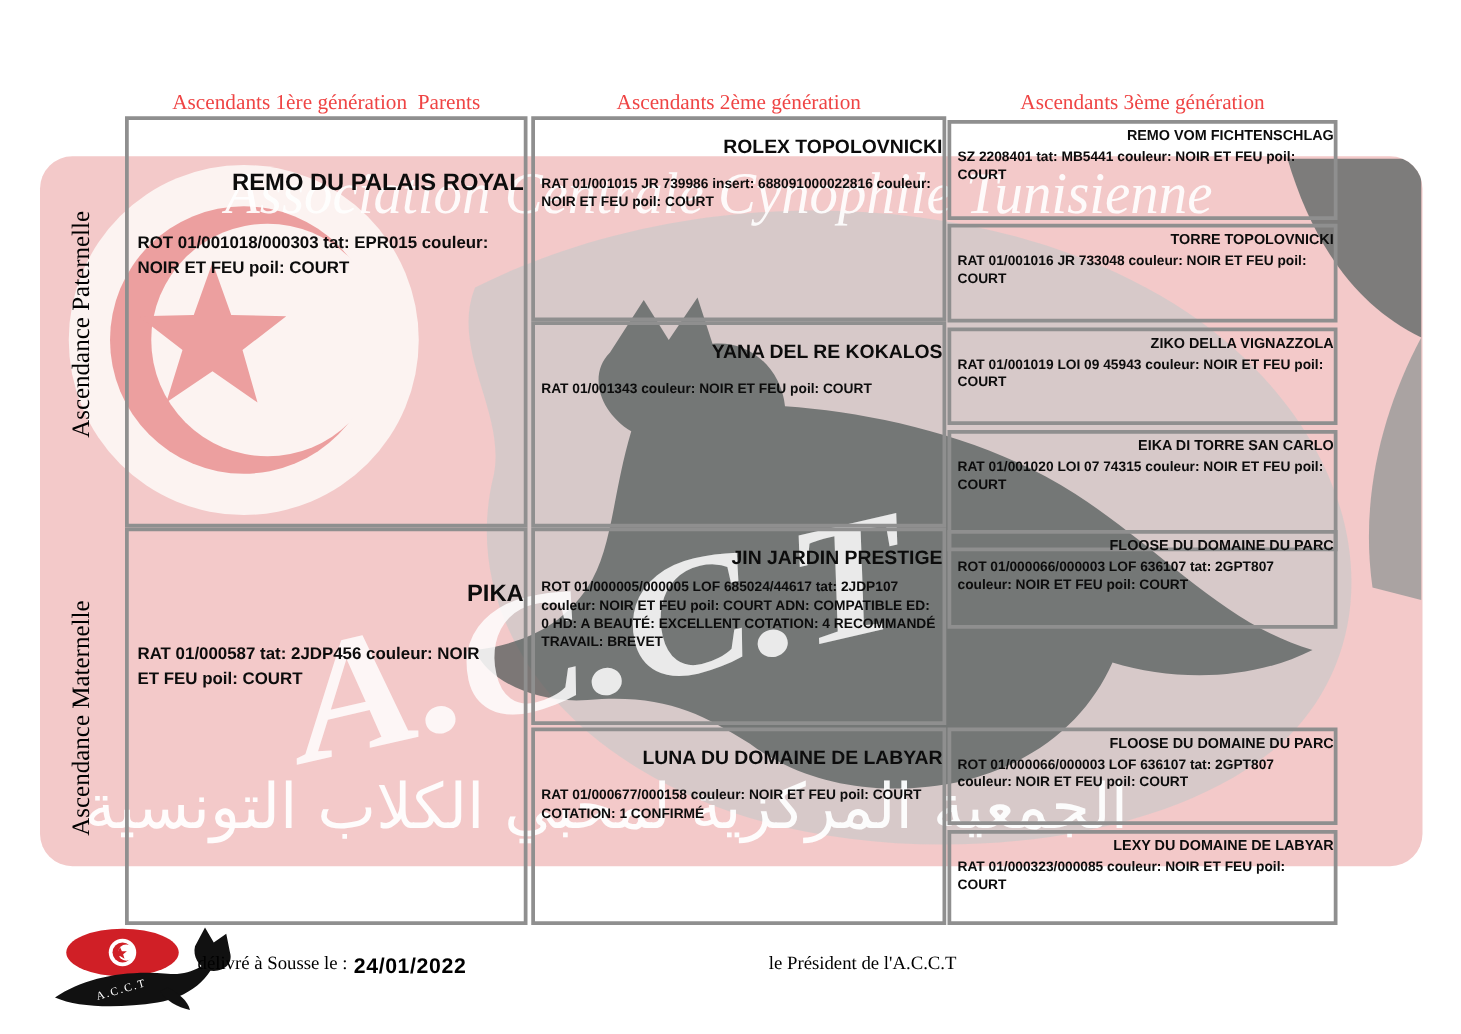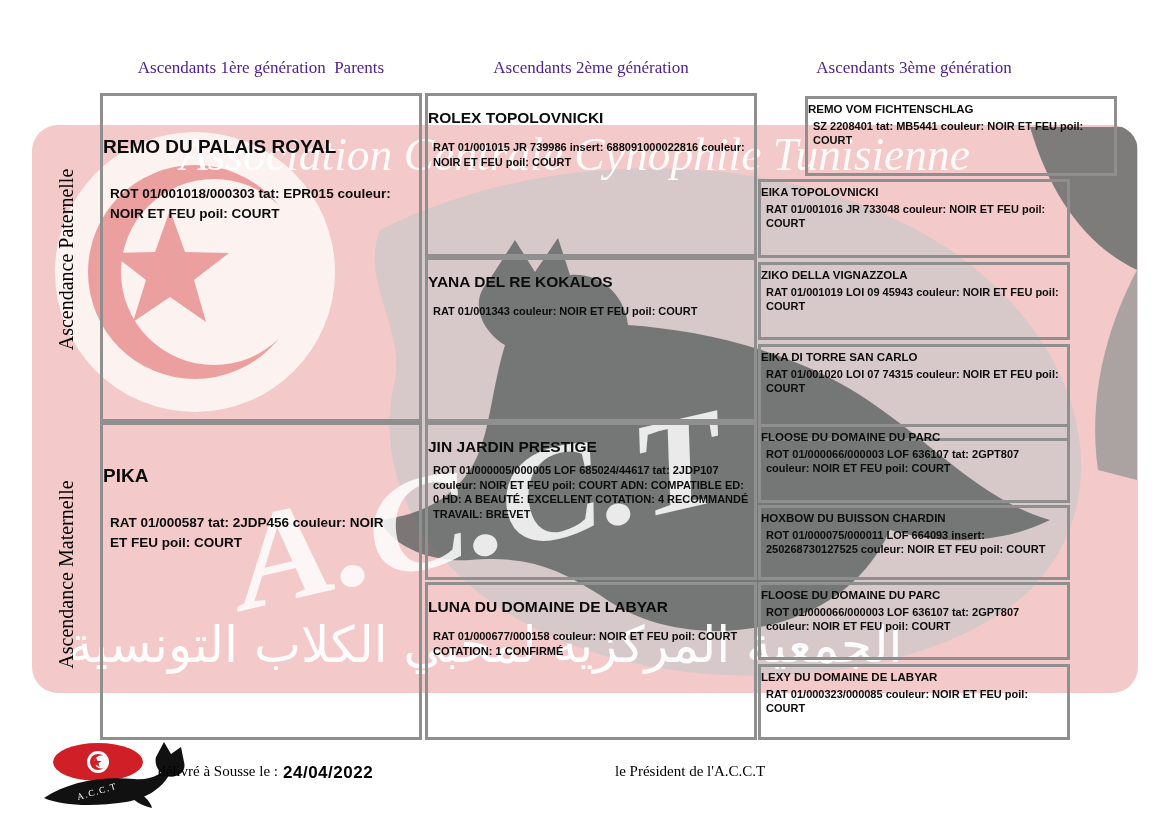--- a/index.html
+++ b/index.html
@@ -3,31 +3,31 @@
 <meta charset="utf-8">
 <title>Pedigree</title>
 <style>
   html,body{margin:0;padding:0;background:#fff;}
   .page{position:relative;width:1169px;height:827px;background:#fff;overflow:hidden;
         font-family:"Liberation Sans",sans-serif;}
   .bgsvg{position:absolute;left:0;top:0;z-index:0;}
 
   
   .box{position:absolute;border:3px solid #8f8f8f;box-sizing:border-box;z-index:2;background:transparent;}
-  .name{position:absolute;left:0;right:0;text-align:left;font-weight:bold;color:#0c0c0c;}
+  .name{position:absolute;left:0;right:0;text-align:right;font-weight:bold;color:#0c0c0c;}
   .details{position:absolute;font-weight:bold;color:#0c0c0c;}
   .g1 .name{top:40px;font-size:19px;}
   .g1 .details{top:88px;left:7px;right:16px;font-size:13.5px;line-height:1.5;}
   .g2 .name{top:13px;font-size:15.5px;}
   .g2 .details{top:44px;left:5px;right:5px;font-size:11px;line-height:1.32;}
   .g3 .name{top:4px;font-size:11.5px;}
   .g3 .details{top:20px;left:5px;right:4px;font-size:11px;line-height:1.28;}
 
-  .col-header{position:absolute;top:58px;z-index:3;font-family:"Liberation Serif",serif;
-              font-size:17px;color:#4c1d95;text-align:center;white-space:pre;}
+  .col-header{position:absolute;top:72px;z-index:3;font-family:"Liberation Serif",serif;
+              font-size:17px;color:#ef4444;text-align:center;white-space:pre;}
   .side-label{position:absolute;width:300px;text-align:center;transform:rotate(-90deg);
               font-family:"Liberation Serif",serif;font-size:20px;color:#000;z-index:3;}
   .footer-text{position:absolute;font-family:Liberation Serif, serif;font-size:15px;color:#000;z-index:3;}
   .footer-date{position:absolute;font-size:17px;font-weight:bold;color:#000;z-index:3;letter-spacing:.5px;}
   .logo{position:absolute;left:38px;top:740px;z-index:3;}
 </style>
 </head>
 <body>
 
 <div class="page">
@@ -87,43 +87,39 @@
   </div>
   <div class="box g2" style="left:425px;top:422px;width:332px;height:158px;">
     <div class="name">JIN JARDIN PRESTIGE</div>
     <div class="details" style="top:38px;">ROT 01/000005/000005 LOF 685024/44617 tat: 2JDP107 couleur: NOIR ET FEU poil: COURT ADN: COMPATIBLE ED: 0 HD: A BEAUTÉ: EXCELLENT COTATION: 4 RECOMMANDÉ TRAVAIL: BREVET</div>
   </div>
   <div class="box g2" style="left:425px;top:582px;width:332px;height:158px;">
     <div class="name">LUNA DU DOMAINE DE LABYAR</div>
     <div class="details">RAT 01/000677/000158 couleur: NOIR ET FEU poil: COURT COTATION: 1 CONFIRMÉ</div>
   </div>
 
-  <div class="box g3" style="left:758px;top:96px;width:312px;height:80px;margin-left:47px;">
+  <div class="box g3" style="left:758px;top:96px;width:312px;height:80px;">
     <div class="name">REMO VOM FICHTENSCHLAG</div>
     <div class="details">SZ 2208401 tat: MB5441 couleur: NOIR ET FEU poil: COURT</div>
   </div>
   <div class="box g3" style="left:758px;top:179px;width:312px;height:79px;">
-    <div class="name">EIKA TOPOLOVNICKI</div>
+    <div class="name">TORRE TOPOLOVNICKI</div>
     <div class="details">RAT 01/001016 JR 733048 couleur: NOIR ET FEU poil: COURT</div>
   </div>
   <div class="box g3" style="left:758px;top:262px;width:312px;height:78px;">
     <div class="name">ZIKO DELLA VIGNAZZOLA</div>
     <div class="details">RAT 01/001019 LOI 09 45943 couleur: NOIR ET FEU poil: COURT</div>
   </div>
   <div class="box g3" style="left:758px;top:344px;width:312px;height:97px;">
     <div class="name">EIKA DI TORRE SAN CARLO</div>
     <div class="details">RAT 01/001020 LOI 07 74315 couleur: NOIR ET FEU poil: COURT</div>
   </div>
   <div class="box g3" style="left:758px;top:424px;width:312px;height:79px;">
     <div class="name">FLOOSE DU DOMAINE DU PARC</div>
     <div class="details">ROT 01/000066/000003 LOF 636107 tat: 2GPT807 couleur: NOIR ET FEU poil: COURT</div>
-  </div>
-  <div class="box g3" style="left:758px;top:505px;width:312px;height:75px;">
-    <div class="name">HOXBOW DU BUISSON CHARDIN</div>
-    <div class="details">ROT 01/000075/000011 LOF 664093 insert: 250268730127525 couleur: NOIR ET FEU poil: COURT</div>
   </div>
   <div class="box g3" style="left:758px;top:582px;width:312px;height:78px;">
     <div class="name">FLOOSE DU DOMAINE DU PARC</div>
     <div class="details">ROT 01/000066/000003 LOF 636107 tat: 2GPT807 couleur: NOIR ET FEU poil: COURT</div>
   </div>
   <div class="box g3" style="left:758px;top:664px;width:312px;height:76px;">
     <div class="name">LEXY DU DOMAINE DE LABYAR</div>
     <div class="details">RAT 01/000323/000085 couleur: NOIR ET FEU poil: COURT</div>
   </div>
 
@@ -134,16 +130,16 @@
     <circle cx="63" cy="22" r="6.5" fill="#ffffff"></circle>
     <polygon fill="#d01f26" points="58,17.5 59.5,21 63.5,21 60.5,23.3 61.6,27 58,24.8 54.4,27 55.5,23.3 52.5,21 56.5,21"></polygon>
     <g fill="#111111">
       <path d="M 6,58 C 30,42 62,36 96,39 C 114,41 128,32 137,20 C 132,44 112,58 88,62 C 56,67 24,66 6,58 Z"></path>
       <path d="M 118,17 L 126,2 L 133,14 L 143,7 L 146,22 C 149,32 139,39 128,36 C 121,33 116,25 118,17 Z"></path>
       <path d="M 96,50 C 104,54 112,60 114,68 C 104,66 94,60 90,53 Z"></path>
     </g>
     <text transform="translate(40,60) rotate(-16)" font-family="'Liberation Serif',serif" font-size="9" letter-spacing="1.5" fill="#ffffff">A.C.C.T</text>
   </svg>
   <div class="footer-text" style="left:158px;top:763px;">délivré à Sousse le :</div>
-  <div class="footer-date" style="left:283px;top:763px;">24/04/2022</div>
+  <div class="footer-date" style="left:283px;top:763px;">24/01/2022</div>
   <div class="footer-text" style="left:615px;top:763px;text-align:right;">le Président de l'A.C.C.T</div>
 
 </div>
 
 </body></html>

